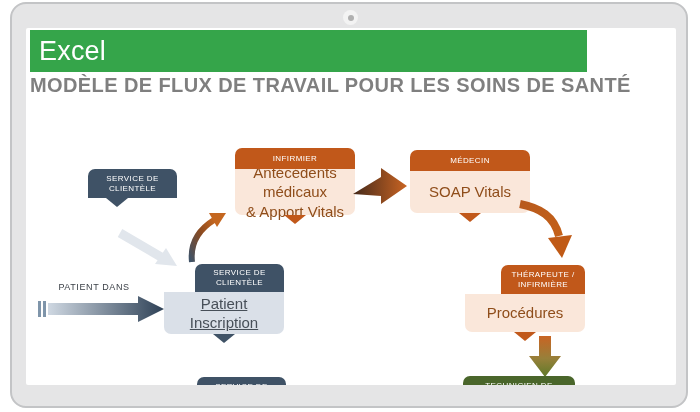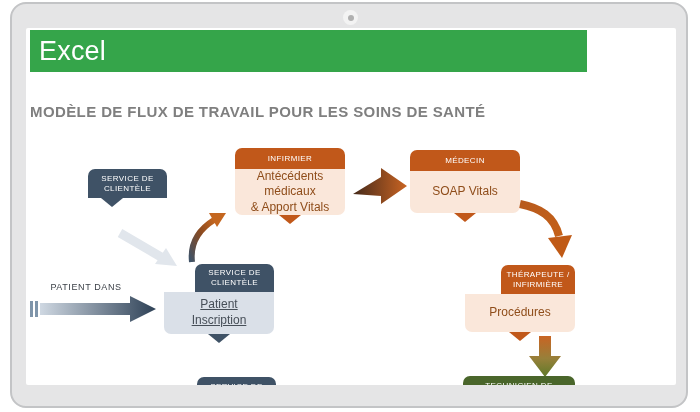--- a/index.html
+++ b/index.html
@@ -10,42 +10,42 @@
          border:2px solid #c3c4c6;border-radius:16px;box-sizing:border-box;}
   .camera{position:absolute;left:331px;top:6px;width:15px;height:15px;border-radius:50%;
           background:#f3f3f3;display:flex;align-items:center;justify-content:center;}
   .camera .dot{width:6px;height:6px;border-radius:50%;background:#b0b0b0;}
   .screen{position:absolute;left:14px;top:24px;width:650px;height:357px;background:#ffffff;
           overflow:hidden;border-radius:2px;}
   
   .banner{position:absolute;left:4px;top:2px;width:557px;height:42px;background:var(--excel-green);}
   .banner .logo{color:#ffffff;font-size:27px;font-weight:400;line-height:42px;padding-left:9px;
                 letter-spacing:.2px;}
-  .page-title{position:absolute;left:4px;top:75px;width:630px;color:var(--title-gray);
-              font-size:15px;font-weight:bold;letter-spacing:.4px;}
+  .page-title{position:absolute;left:4px;top:46px;width:630px;color:var(--title-gray);
+              font-size:20px;font-weight:bold;letter-spacing:.4px;}
   
-  .wf-box{position:absolute;width:110px;}
+  .wf-box{position:absolute;width:120px;}
   .wf-hdr{position:relative;display:flex;align-items:center;justify-content:center;
           box-sizing:border-box;border-radius:7px 7px 0 0;color:#fff;font-size:8px;
           letter-spacing:.4px;line-height:1.25;text-align:center;white-space:pre-line;
           padding:1px 4px;z-index:2;}
   .chev{position:absolute;left:50%;top:100%;transform:translateX(-50%);width:0;height:0;
         border-left:11px solid transparent;border-right:11px solid transparent;
         border-top:9px solid #000;z-index:3;}
   .wf-body{display:flex;align-items:center;justify-content:center;box-sizing:border-box;
-           border-radius:0 0 7px 7px;font-size:12px;line-height:1.3;text-align:center;
+           border-radius:0 0 7px 7px;font-size:15px;line-height:1.3;text-align:center;
            white-space:pre-line;padding:2px 5px;}
   .navy  .wf-hdr{background:var(--navy);margin-left:31px;}   .navy  .chev{border-top-color:var(--navy);}
   .navy  .wf-body{background:var(--navy-body);color:#474f58;}
   .orange .wf-hdr{background:var(--orange);} .orange .chev{border-top-color:var(--orange);}
   .orange .wf-body{background:var(--orange-body);color:var(--orange-text);}
   .green .wf-hdr{background:var(--green);}
   
   .arr{position:absolute;}
-  .patient-wrap{position:absolute;left:4px;top:254px;width:130px;}
+  .patient-wrap{position:absolute;left:12px;top:254px;width:130px;}
   .patient-label{width:100px;margin-left:6px;text-align:center;font-size:9px;color:#3a3f46;
                  letter-spacing:.6px;margin-bottom:2px;}
 </style>
 </head>
 <body>
 
 <div id="stage">
   <div class="frame">
     <div class="camera">
         <div class="dot"></div>

